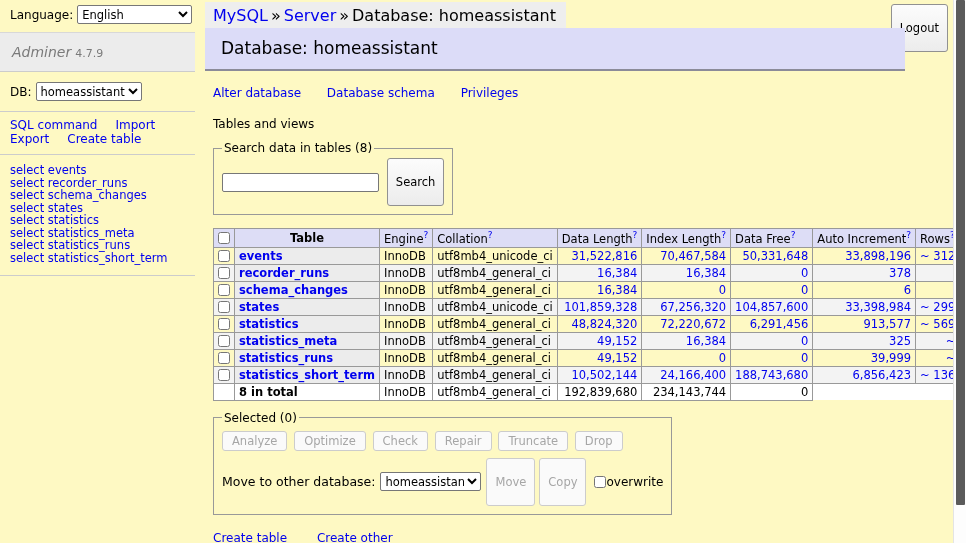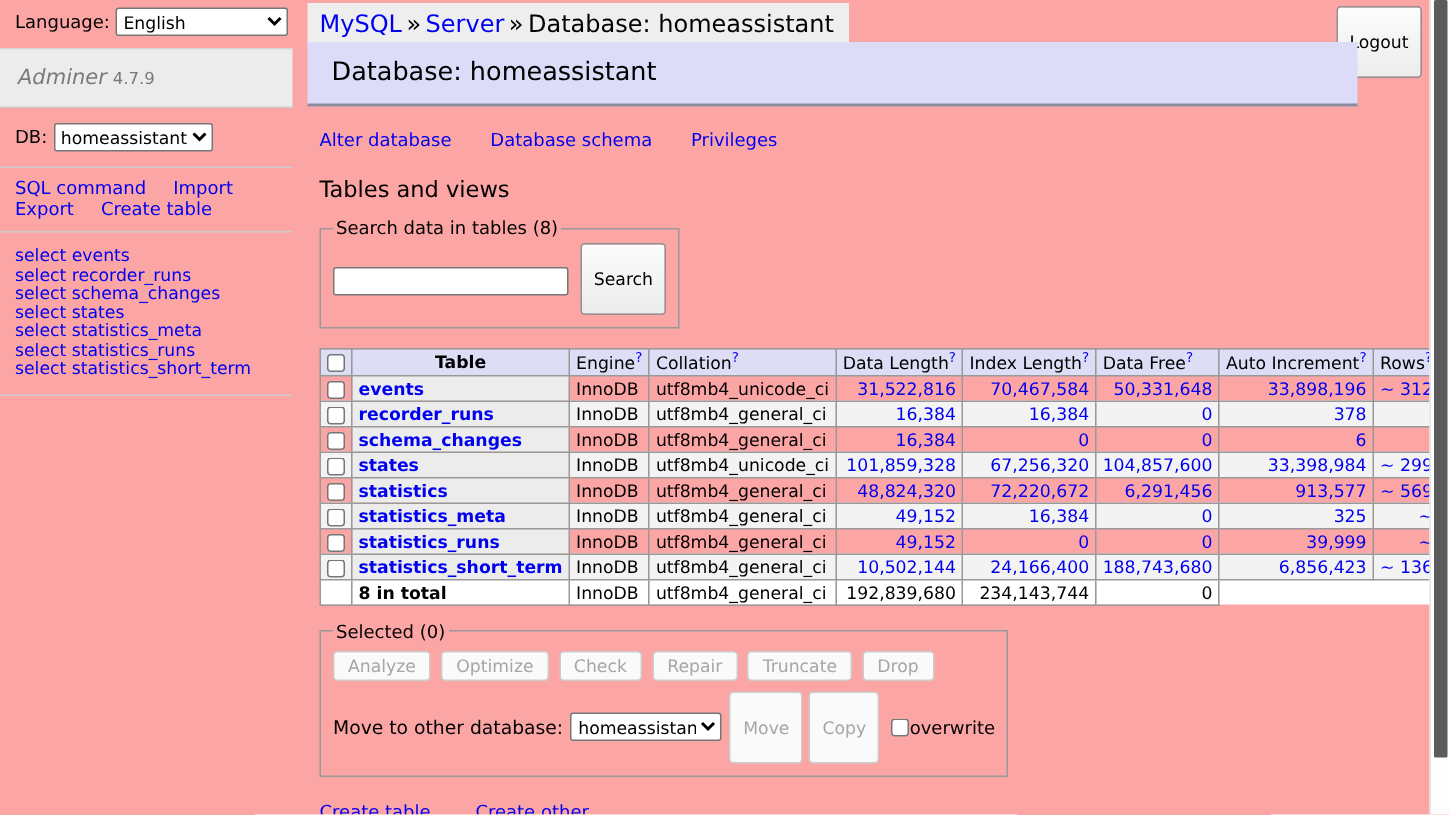--- a/index.html
+++ b/index.html
@@ -1,18 +1,18 @@
 <!DOCTYPE html>
 <html><head>
 <meta charset="utf-8">
 <style>
   * { box-sizing: border-box; margin: 0; padding: 0; }
   html, body { background: #fff; }
   body { font-family: "DejaVu Sans", "Liberation Sans", sans-serif; font-size: 12px; color: #000; }
-  .page { position: relative; width: 966px; height: 543px; background: #fca5a5; overflow: hidden; }
+  .page { position: relative; width: 966px; height: 543px; background: #fef9c3; overflow: hidden; }
 
   a { color: #0000ee; text-decoration: none; cursor: pointer; }
 
   
   .scrollbar { position: absolute; top: 0; right: 0; width: 13px; height: 543px; background: #fdfdfd; border-left: 1px solid #e4e4e4; }
   .scrollbar .thumb { position: absolute; top: 0; left: 2px; width: 9px; height: 505px; background: #5b5b5b; border-radius: 1px; }
 
   
   .sidebar { position: absolute; left: 0; top: 0; width: 195px; }
   .lang-row { padding: 5px 0 5px 10px; white-space: nowrap; }
@@ -34,21 +34,21 @@
   .breadcrumb .sep { color: #000; margin: 0 3px; }
   .logout-btn { position: absolute; top: 4px; right: 18px; }
   button { font-family: inherit; font-size: 11.5px; color: #000; background: linear-gradient(#fcfcfc, #ececec); border: 1px solid #919191; border-radius: 3px; padding: 16px 8px; cursor: pointer; }
   button:disabled { color: #a6a6a6; background: #fafafa; border-color: #ccc; cursor: default; }
 
   
   .content { position: absolute; left: 205px; top: 28px; width: 700px; }
   h2.title { background: #dcdcf8; border-bottom: 2px solid #8b8b99; padding: 10px 16px 11px; font-size: 17px; font-weight: normal; }
   .nav-links { margin: 15px 0 0 8px; }
   .nav-links a { margin-right: 22px; font-size: 12px; }
-  h3 { font-size: 15px; font-weight: normal; margin: 17px 0 0 8px; }
+  h3 { font-size: 12px; font-weight: normal; margin: 17px 0 0 8px; }
 
   fieldset { border: 1px solid #999; margin: 10px 0 0 8px; padding: 3px 8px 8px; display: inline-block; }
   legend { font-size: 12px; padding: 0 2px; }
   .search-fs input[type="text"] { width: 157px; height: 19px; border: 1px solid #777; font-size: 11.5px; padding: 1px 4px; margin-right: 4px; border-radius: 2px; }
 
   
   table { border-collapse: collapse; margin: 13px 0 0 8px; font-size: 11.5px; }
   th, td { border: 1px solid #999; padding: 1px 4px; height: 17px; vertical-align: middle; white-space: nowrap; }
   thead th { background: #ddddf6; font-weight: normal; text-align: left; }
   thead th.tbl-head { font-weight: bold; text-align: center; }
@@ -102,20 +102,21 @@
     <div class="side-actions">
       <div><a>SQL command</a><a>Import</a></div>
       <div><a>Export</a><a>Create table</a></div>
     </div>
     <hr>
     <div class="side-tables">
       <a>select events</a>
       <a>select recorder_runs</a>
       <a>select schema_changes</a>
       <a>select states</a>
+      <a>select statistics</a>
       <a>select statistics_meta</a>
       <a>select statistics_runs</a>
       <a>select statistics_short_term</a>
     </div>
     <hr>
   </div>
 
   <div class="breadcrumb">
     <a>MySQL</a><span class="sep">»</span><a>Server</a><span class="sep">»</span><span>Database: homeassistant</span>
   </div>

